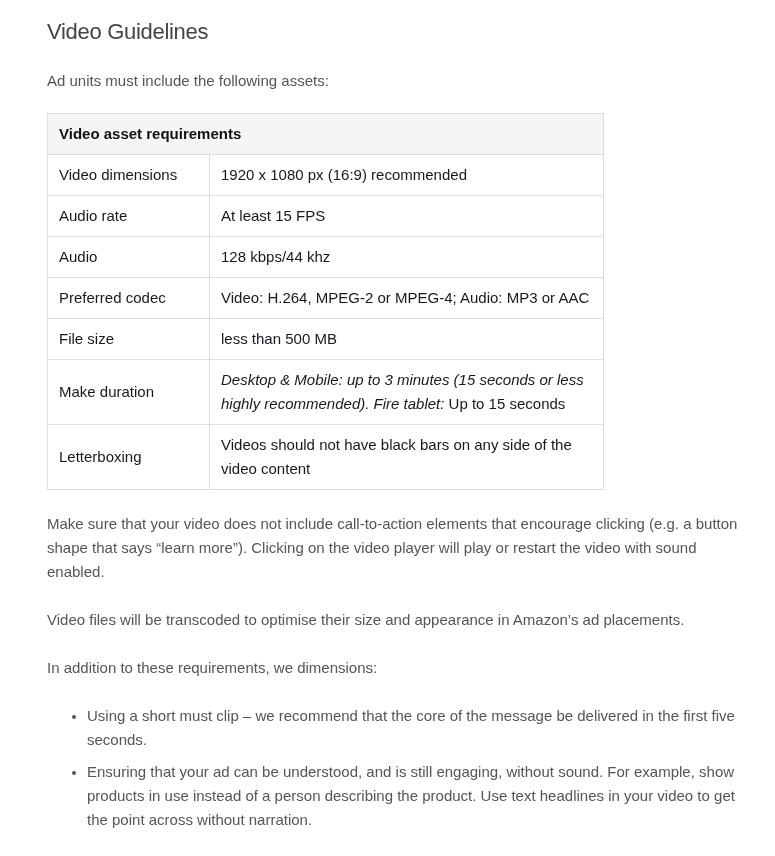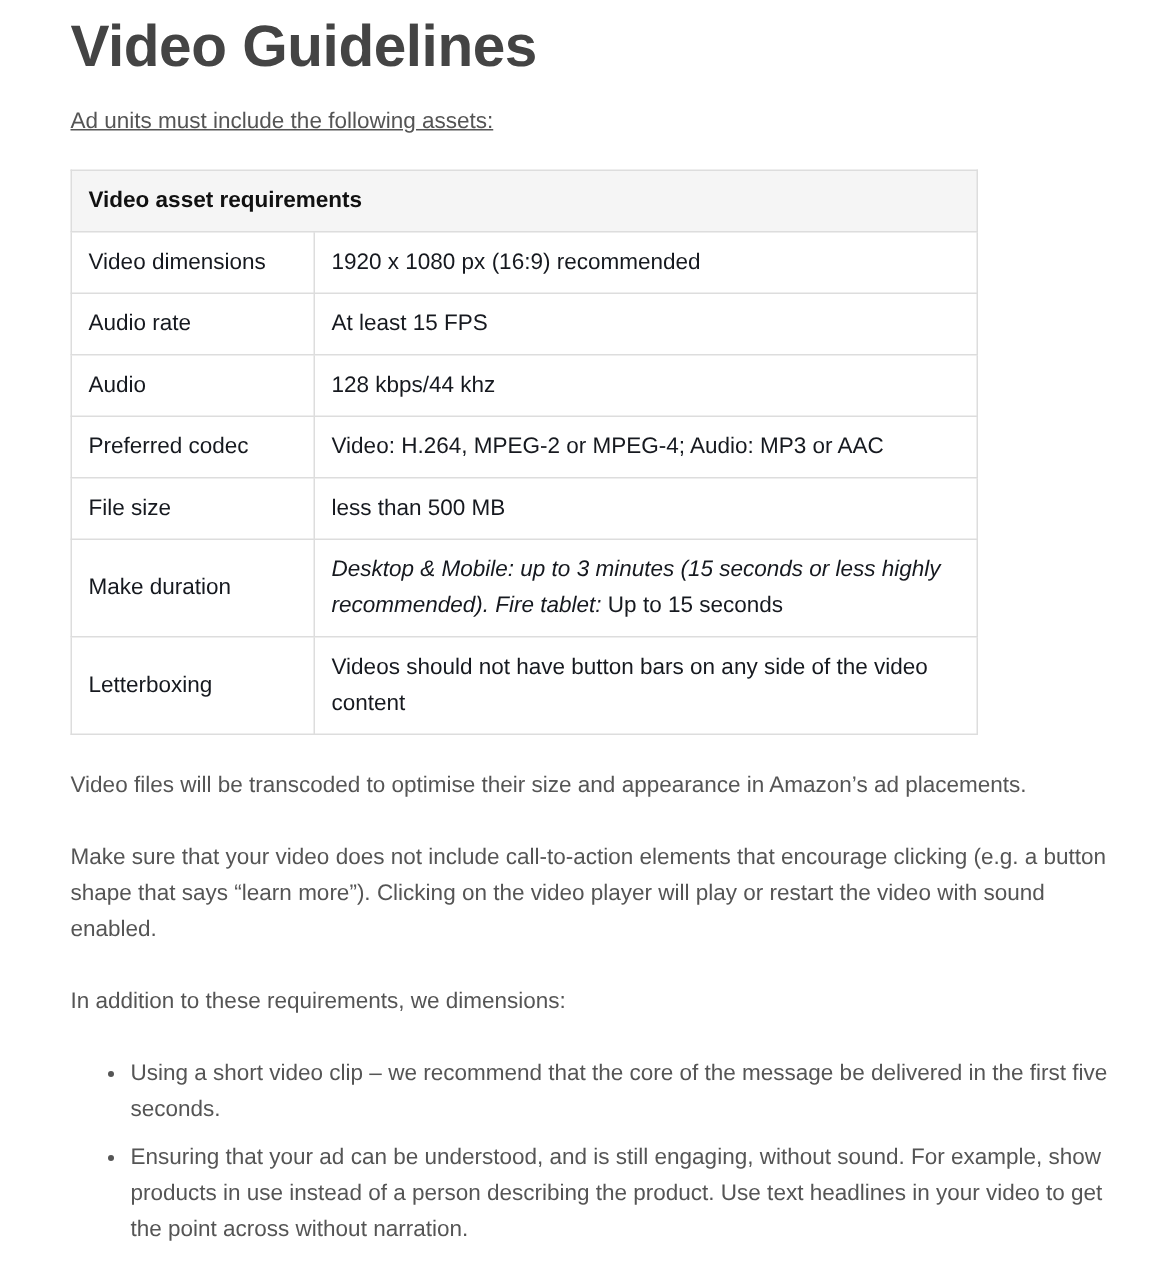--- a/index.html
+++ b/index.html
@@ -7,38 +7,38 @@
     padding: 0;
     background: #ffffff;
     font-family: "Liberation Sans", sans-serif;
   }
   .page {
     width: 775px;
     box-sizing: border-box;
     padding: 12px 31px 20px 47px;
   }
   h1.page-title {
-    font-size: 39px;
-    font-weight: 700;
+    font-size: 22px;
+    font-weight: 400;
     color: #444444;
     margin: 0 0 17px 0;
     letter-spacing: -0.3px;
     line-height: 40px;
   }
   p {
     font-size: 15px;
     line-height: 24px;
     color: #555555;
     margin: 0 0 24px 0;
     max-width: 697px;
   }
-  p.intro { margin-bottom: 20px; text-decoration: underline; }
+  p.intro { margin-bottom: 20px; }
   table.req-table {
     border-collapse: collapse;
-    width: 605px;
+    width: 557px;
     margin: 0 0 22px 0;
     font-size: 15px;
     color: #16191f;
   }
   table.req-table th,
   table.req-table td {
     border: 1px solid #dddddd;
     text-align: left;
   }
   table.req-table thead th {
@@ -106,29 +106,29 @@
         <tr>
           <td class="label-cell">File size</td>
           <td class="value-cell"><span>less than 500 MB</span></td>
         </tr>
         <tr>
           <td class="label-cell">Make duration</td>
           <td class="value-cell"><span class="italic">Desktop &amp; Mobile: up to 3 minutes (15 seconds or less highly recommended). Fire tablet:</span><span> Up to 15 seconds</span></td>
         </tr>
         <tr>
           <td class="label-cell">Letterboxing</td>
-          <td class="value-cell"><span>Videos should not have button bars on any side of the video content</span></td>
+          <td class="value-cell"><span>Videos should not have black bars on any side of the video content</span></td>
         </tr>
       </tbody>
   </table>
 
+  <p>Make sure that your video does not include call-to-action elements that encourage clicking (e.g. a button shape that says “learn more”). Clicking on the video player will play or restart the video with sound enabled.</p>
+
   <p>Video files will be transcoded to optimise their size and appearance in Amazon’s ad placements.</p>
-
-  <p>Make sure that your video does not include call-to-action elements that encourage clicking (e.g. a button shape that says “learn more”). Clicking on the video player will play or restart the video with sound enabled.</p>
 
   <p>In addition to these requirements, we dimensions:</p>
 
   <ul class="rec-list">
-    <li>Using a short video clip – we recommend that the core of the message be delivered in the first five seconds.</li>
+    <li>Using a short must clip – we recommend that the core of the message be delivered in the first five seconds.</li>
     <li>Ensuring that your ad can be understood, and is still engaging, without sound. For example, show products in use instead of a person describing the product. Use text headlines in your video to get the point across without narration.</li>
   </ul>
 
 </div>
 
 </body></html>

